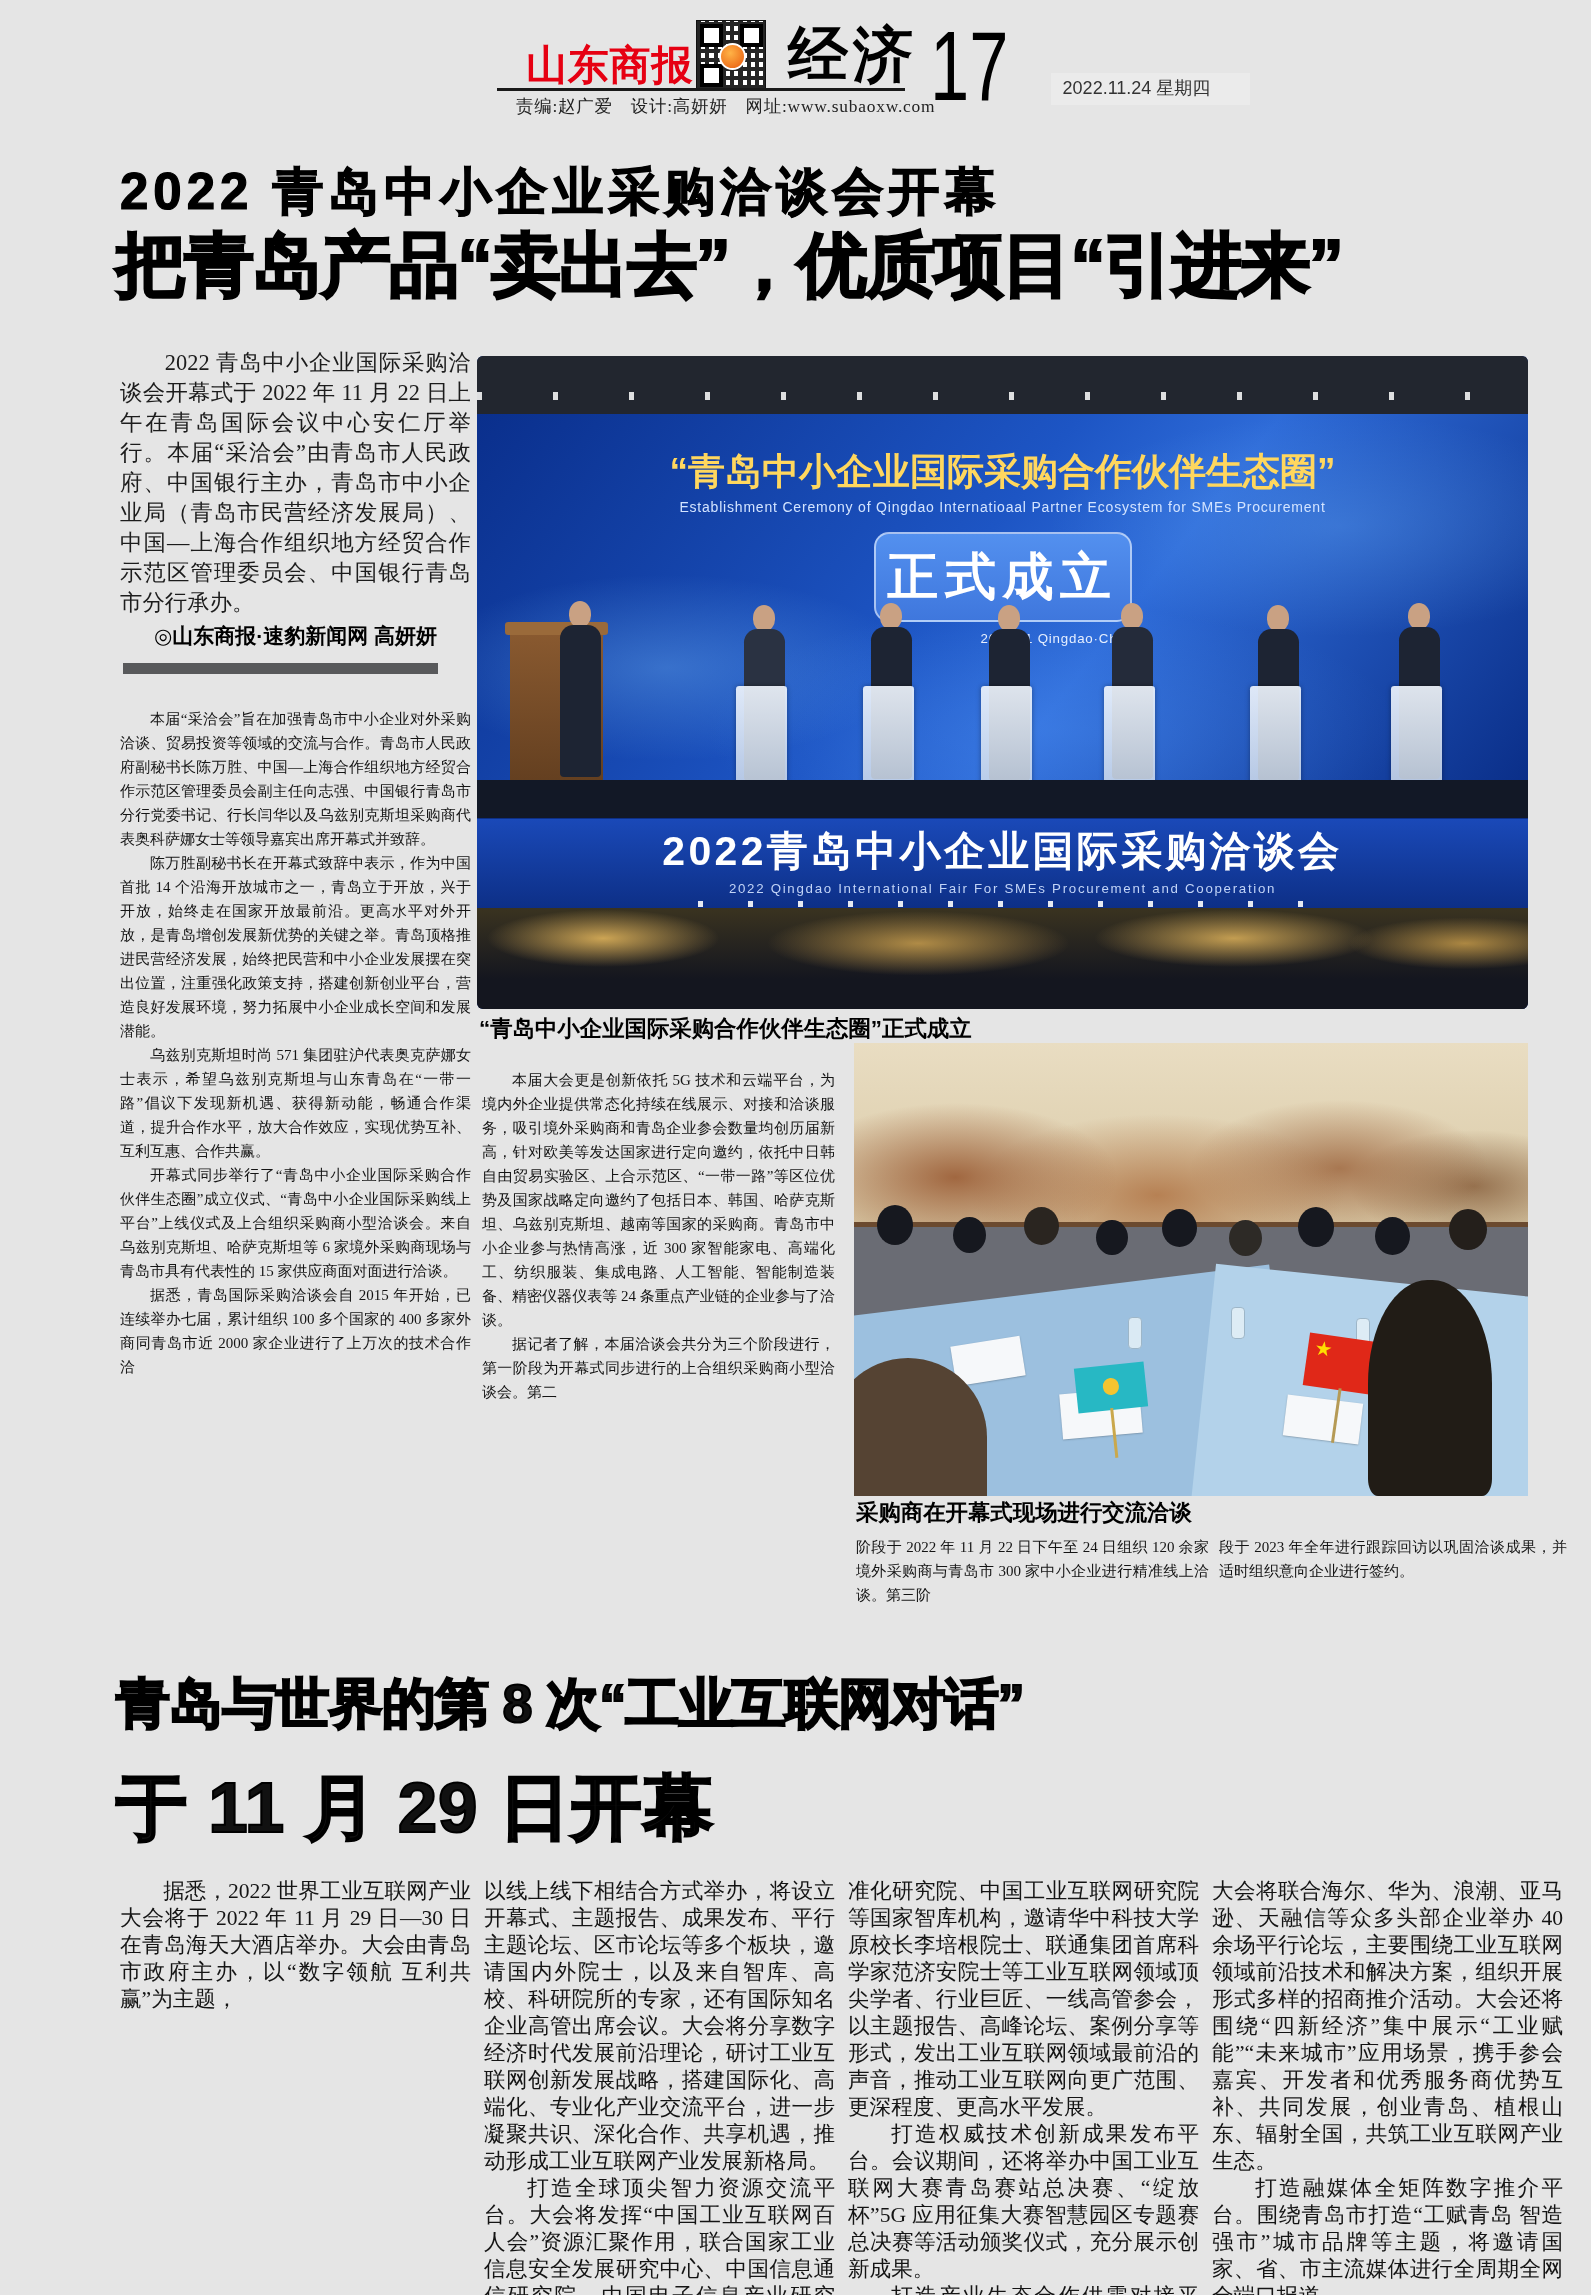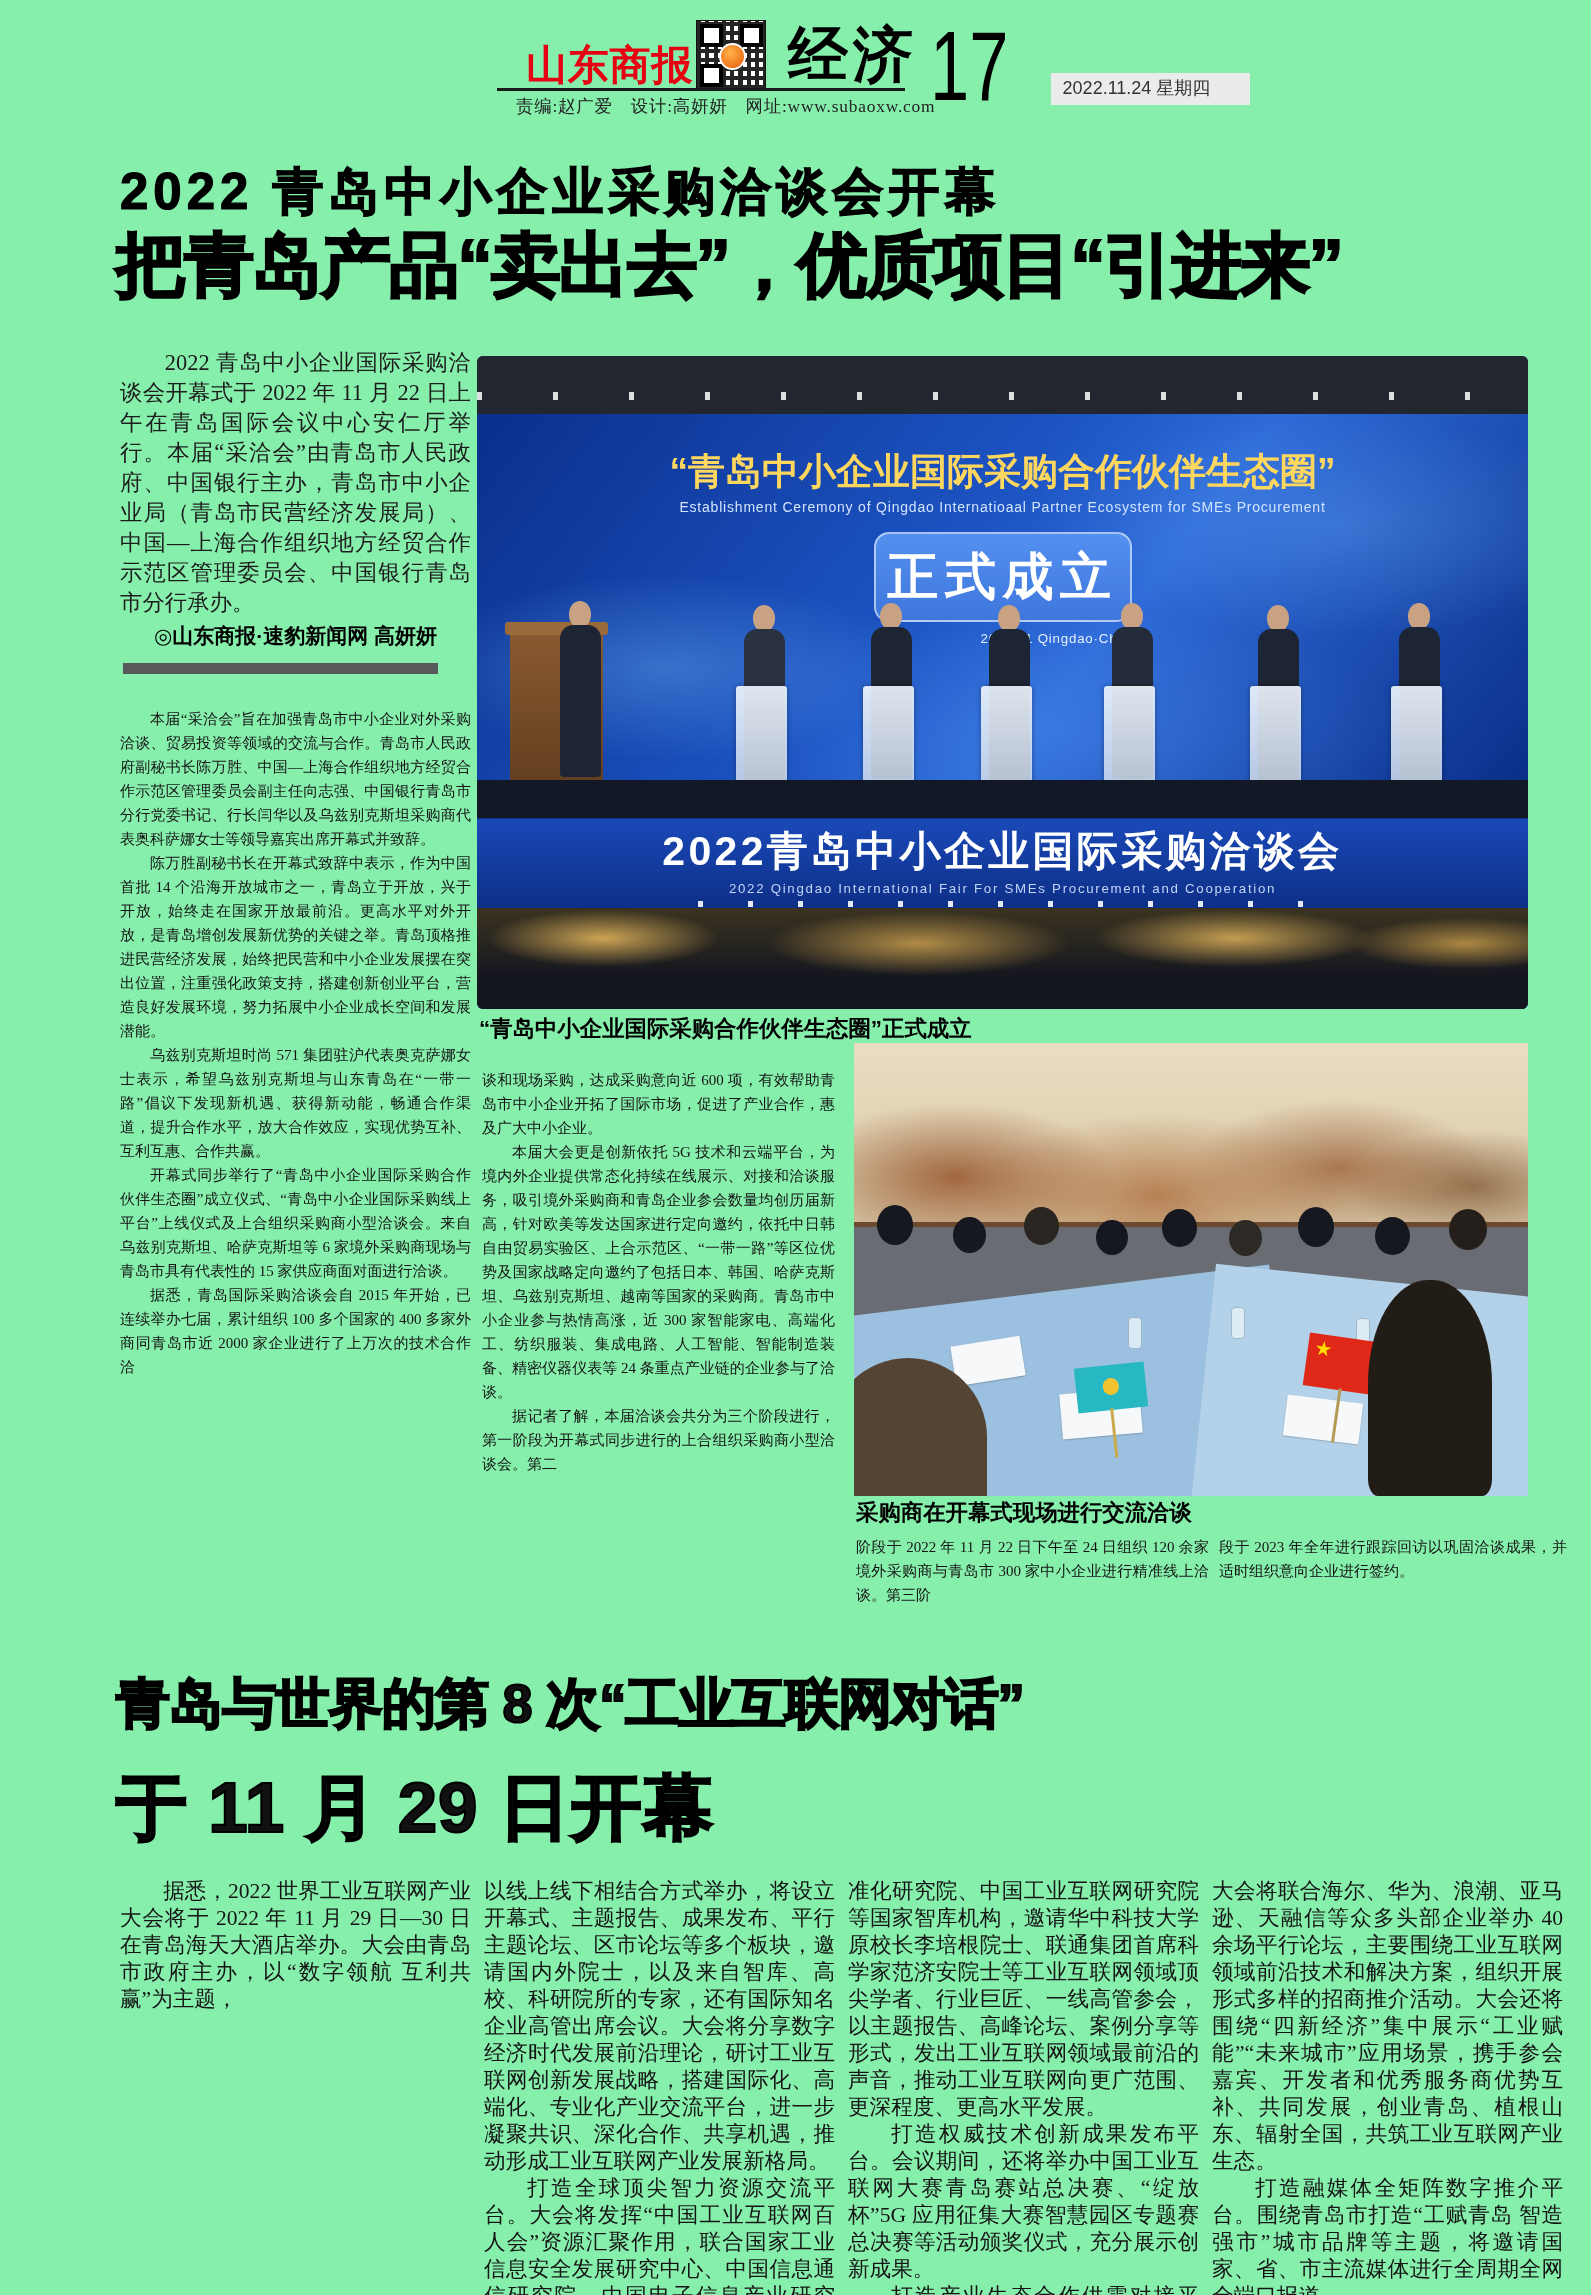--- a/index.html
+++ b/index.html
@@ -1,17 +1,17 @@
 <!DOCTYPE html>
 <html style="font-size:13.3px"><head>
 <meta charset="utf-8">
 <title>山东商报 · 经济 17</title>
 <style>
   html,body{margin:0;padding:0;background:#9a9a9a;}
-  .page{position:relative;width:1592px;height:2295px;background:#86efac;overflow:hidden;
+  .page{position:relative;width:1592px;height:2295px;background:#e5e5e5;overflow:hidden;
         font-family:"Liberation Serif","DejaVu Serif",serif;color:#111;}
   .abs{position:absolute;}
 
   
   .paper-name{left:526px;top:38px;font-family:"Liberation Sans","DejaVu Sans",sans-serif;
               font-weight:900;font-size:41px;color:#e60012;letter-spacing:0.8px;}
   .qr{left:696px;top:20px;width:68px;height:68px;background:#fff;border:1.7px solid #111;overflow:hidden;}
   .qr-noise{position:absolute;inset:0;
     background:
       repeating-linear-gradient(0deg,#000 0 4.1px,transparent 4.1px 9px),
@@ -237,21 +237,20 @@
   <div class="abs caption cap1">“青岛中小企业国际采购合作伙伴生态圈”正式成立</div>
 
   <div class="abs bodycol c1a">
     <p>本届“采洽会”旨在加强青岛市中小企业对外采购洽谈、贸易投资等领域的交流与合作。青岛市人民政府副秘书长陈万胜、中国—上海合作组织地方经贸合作示范区管理委员会副主任向志强、中国银行青岛市分行党委书记、行长闫华以及乌兹别克斯坦采购商代表奥科萨娜女士等领导嘉宾出席开幕式并致辞。</p>
     <p>陈万胜副秘书长在开幕式致辞中表示，作为中国首批 14 个沿海开放城市之一，青岛立于开放，兴于开放，始终走在国家开放最前沿。更高水平对外开放，是青岛增创发展新优势的关键之举。青岛顶格推进民营经济发展，始终把民营和中小企业发展摆在突出位置，注重强化政策支持，搭建创新创业平台，营造良好发展环境，努力拓展中小企业成长空间和发展潜能。</p>
     <p>乌兹别克斯坦时尚 571 集团驻沪代表奥克萨娜女士表示，希望乌兹别克斯坦与山东青岛在“一带一路”倡议下发现新机遇、获得新动能，畅通合作渠道，提升合作水平，放大合作效应，实现优势互补、互利互惠、合作共赢。</p>
     <p>开幕式同步举行了“青岛中小企业国际采购合作伙伴生态圈”成立仪式、“青岛中小企业国际采购线上平台”上线仪式及上合组织采购商小型洽谈会。来自乌兹别克斯坦、哈萨克斯坦等 6 家境外采购商现场与青岛市具有代表性的 15 家供应商面对面进行洽谈。</p>
     <p>据悉，青岛国际采购洽谈会自 2015 年开始，已连续举办七届，累计组织 100 多个国家的 400 多家外商同青岛市近 2000 家企业进行了上万次的技术合作洽</p>
   </div>
   <div class="abs bodycol c2a">
-    <p class="cont">谈和现场采购，达成采购意向近 600 项，有效帮助青岛市中小企业开拓了国际市场，促进了产业合作，惠及广大中小企业。</p>
     <p>本届大会更是创新依托 5G 技术和云端平台，为境内外企业提供常态化持续在线展示、对接和洽谈服务，吸引境外采购商和青岛企业参会数量均创历届新高，针对欧美等发达国家进行定向邀约，依托中日韩自由贸易实验区、上合示范区、“一带一路”等区位优势及国家战略定向邀约了包括日本、韩国、哈萨克斯坦、乌兹别克斯坦、越南等国家的采购商。青岛市中小企业参与热情高涨，近 300 家智能家电、高端化工、纺织服装、集成电路、人工智能、智能制造装备、精密仪器仪表等 24 条重点产业链的企业参与了洽谈。</p>
     <p>据记者了解，本届洽谈会共分为三个阶段进行，第一阶段为开幕式同步进行的上合组织采购商小型洽谈会。第二</p>
   </div>
 
   <div class="abs photo2">
     <div class="ph2-wall"></div>
     <div class="head hd1"></div>
     <div class="head hd2"></div>
     <div class="head hd3"></div>
     <div class="head hd4"></div>

